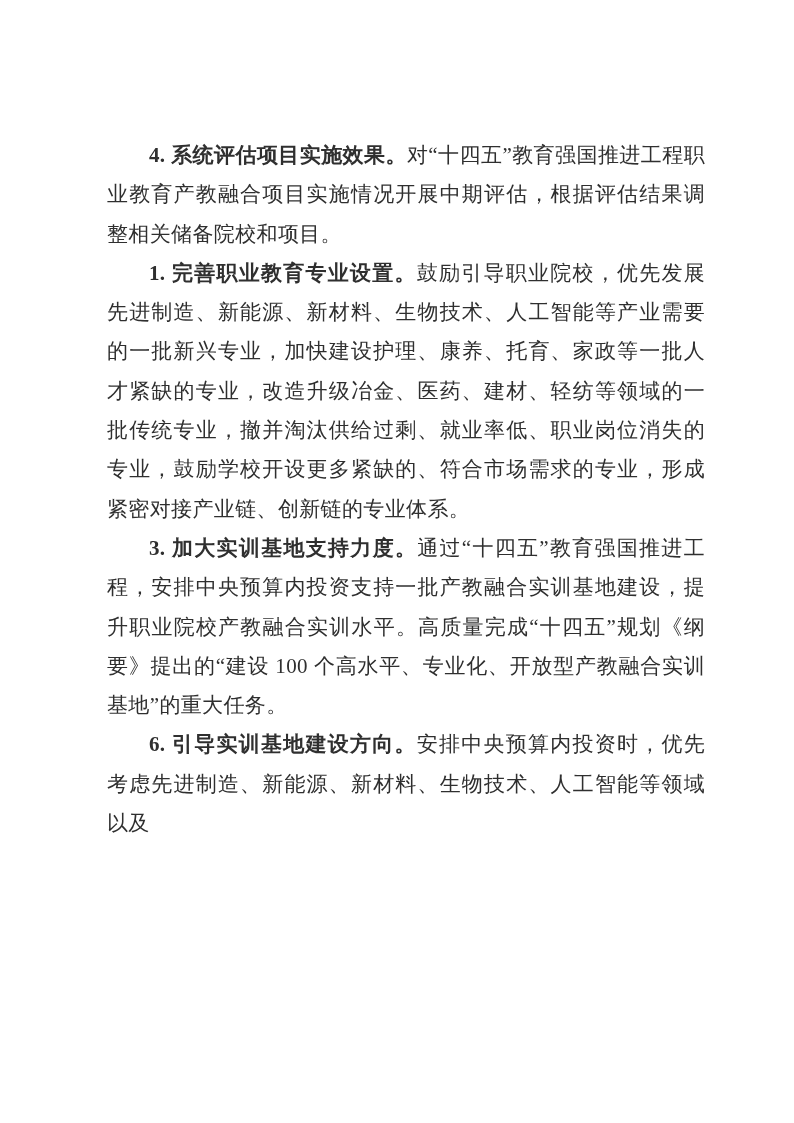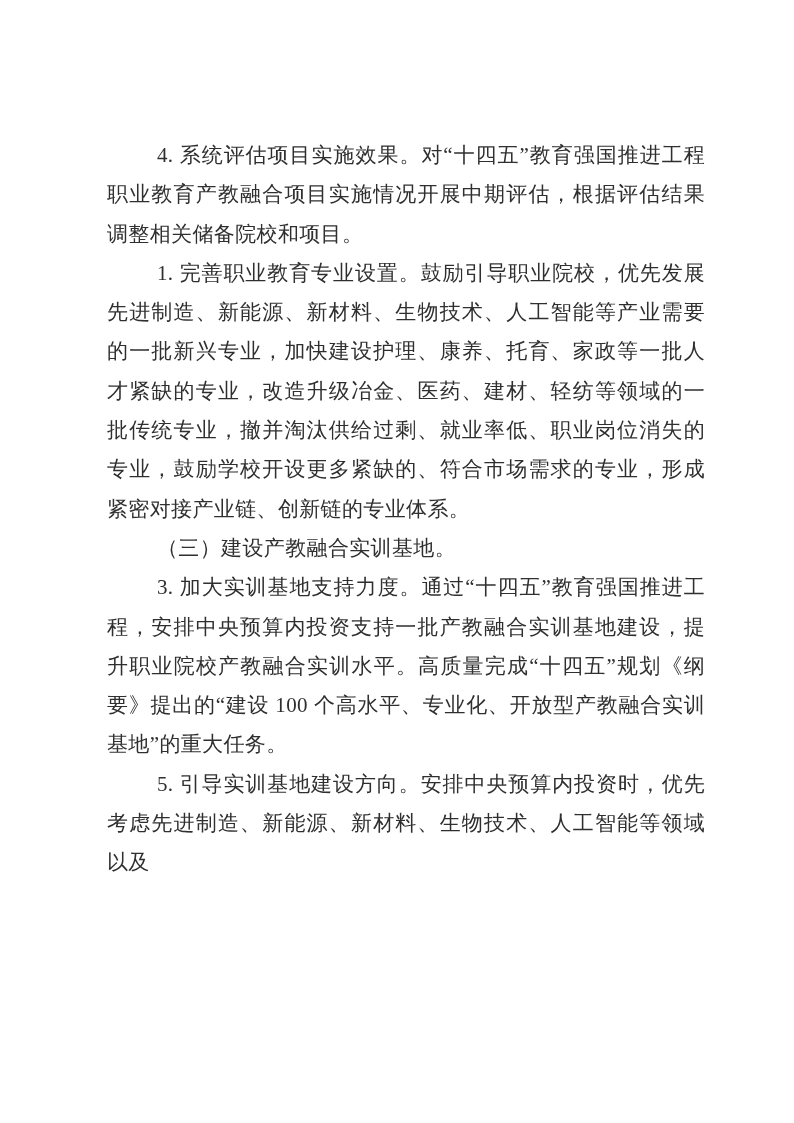--- a/index.html
+++ b/index.html
@@ -23,35 +23,33 @@
     font-size: 21px;
     line-height: 39.3px;
     letter-spacing: 0.36px;
     color: #2f2f2f;
     text-align: justify;
     text-justify: inter-ideograph;
     text-indent: 2em;
     word-break: break-all;
   }
   .doc-body p.para .lead {
-    font-weight: 400;
-    margin-left: 8px;
+    font-weight: 700;
   }
 </style>
 </head>
 <body>
 
 <div class="page">
   <div class="doc-body">
 
     <p class="para"><span class="lead">4. 系统评估项目实施效果。</span><span>对“十四五”教育强国推进工程职业教育产教融合项目实施情况开展中期评估，根据评估结果调整相关储备院校和项目。</span></p>
 
 
     <p class="para"><span class="lead">1. 完善职业教育专业设置。</span><span>鼓励引导职业院校，优先发展先进制造、新能源、新材料、生物技术、人工智能等产业需要的一批新兴专业，加快建设护理、康养、托育、家政等一批人才紧缺的专业，改造升级冶金、医药、建材、轻纺等领域的一批传统专业，撤并淘汰供给过剩、就业率低、职业岗位消失的专业，鼓励学校开设更多紧缺的、符合市场需求的专业，形成紧密对接产业链、创新链的专业体系。</span></p>
 
-    <p class="para"><span class="lead">（三）建设产教融合实训基地。</span><span></span></p>
 
     <p class="para"><span class="lead">3. 加大实训基地支持力度。</span><span>通过“十四五”教育强国推进工程，安排中央预算内投资支持一批产教融合实训基地建设，提升职业院校产教融合实训水平。高质量完成“十四五”规划《纲要》提出的“建设 100 个高水平、专业化、开放型产教融合实训基地”的重大任务。</span></p>
 
-    <p class="para"><span class="lead">5. 引导实训基地建设方向。</span><span>安排中央预算内投资时，优先考虑先进制造、新能源、新材料、生物技术、人工智能等领域以及</span></p>
+    <p class="para"><span class="lead">6. 引导实训基地建设方向。</span><span>安排中央预算内投资时，优先考虑先进制造、新能源、新材料、生物技术、人工智能等领域以及</span></p>
 
   </div>
 </div>
 
 </body></html>

